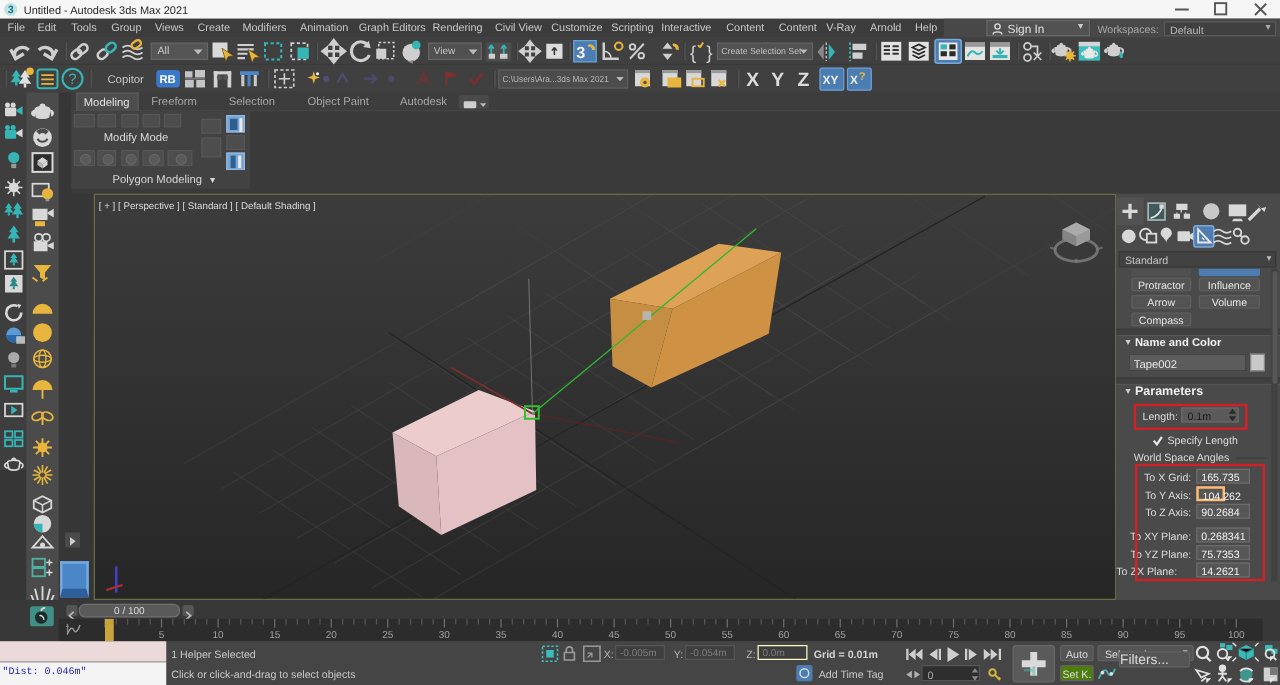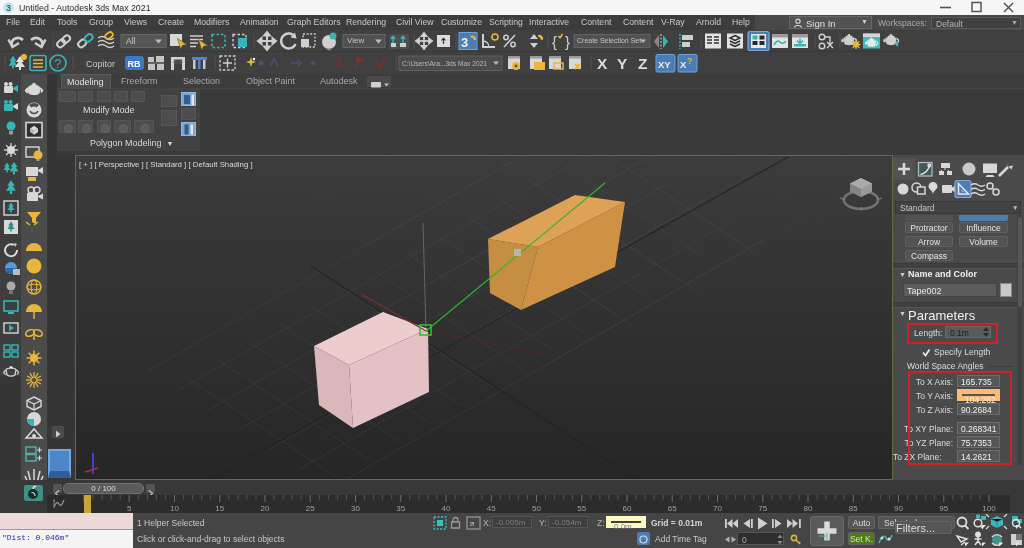--- a/index.html
+++ b/index.html
@@ -588,41 +588,41 @@
       <div class="a" style="left:12px;top:95px;width:48px;height:11px;background:#535353;border:1px solid #5f5f5f;border-radius:2px;text-align:center;font-size:8.5px;color:#e6e6e6;line-height:10px">Compass</div>
       <div class="a" style="left:0;top:108px;width:131px;height:6px;background:#404040;border-top:1px solid #3a3a3a;border-bottom:1px solid #555"></div>
       <span class="t" style="left:6px;top:116px;font-size:7px;color:#ccc">▼</span>
       <span class="t" style="left:15px;top:114px;font-size:9px;font-weight:bold;color:#f0f0f0">Name and Color</span>
       <div class="a" style="left:10px;top:128px;width:94px;height:14px;background:#5c5c5c;border:1px solid #444">
         <span class="t" style="left:3px;top:1.5px;font-size:9px;color:#eaeaea">Tape002</span>
       </div>
       <div class="a" style="left:107px;top:128px;width:12px;height:14px;background:#c9c9c9;border:1px solid #888"></div>
       <div class="a" style="left:0;top:147px;width:131px;height:6px;background:#404040;border-top:1px solid #3a3a3a;border-bottom:1px solid #555"></div>
       <span class="t" style="left:6px;top:155px;font-size:7px;color:#ccc">▼</span>
-      <span class="t" style="left:15px;top:153px;font-size:13px;font-weight:normal;color:#f0f0f0">Parameters</span>
+      <span class="t" style="left:15px;top:153px;font-size:10px;font-weight:bold;color:#f0f0f0">Parameters</span>
       <span class="t" style="left:21px;top:173px;font-size:8.5px;color:#dcdcdc">Length:</span>
       <div class="a" style="left:52px;top:171px;width:46px;height:12px;background:#5a5a5a;border:1px solid #6a6a6a">
         <span class="t" style="left:4px;top:1px;font-size:8.5px;color:#1c1c1c">0.1m</span>
       </div>
       <svg class="a" style="left:88px;top:171px" width="10" height="12">
         <path d="M5 1 l3 4 h-6z M5 11 l3 -4 h-6z" fill="#2a2a2a"></path>
       </svg>
       <div class="a" style="left:14px;top:168px;width:91px;height:21px;border:2.5px solid #cf2127"></div>
       <svg class="a" style="left:29px;top:193px" width="9" height="9">
         <path d="M1 4.5 l2.5 3 4 -6" fill="none" stroke="#e8e8e8" stroke-width="1.8"></path>
       </svg>
       <span class="t" style="left:41px;top:192px;font-size:8.5px;color:#dcdcdc">Specify Length</span>
       <span class="t" style="left:14px;top:206px;font-size:8.5px;color:#dcdcdc">World Space Angles</span>
       <div class="a" style="left:96px;top:211px;width:24px;height:1px;background:#3c3c3c"></div>
-      <div class="t" style="left:0;top:222px;width:60px;text-align:right;font-size:8.5px;color:#dcdcdc">To X Axis:</div>
+      <div class="t" style="left:0;top:222px;width:60px;text-align:right;font-size:8.5px;color:#dcdcdc">To X Grid:</div>
       <div class="a" style="left:64px;top:220px;width:43px;height:12px;background:#565656;border:1px solid #6c6c6c">
         <span class="t" style="left:3px;top:1px;font-size:8.5px;color:#f2f2f2">165.735</span>
       </div>
       <div class="t" style="left:0;top:236px;width:60px;text-align:right;font-size:8.5px;color:#dcdcdc">To Y Axis:</div>
-      <div class="a" style="left:64px;top:234px;width:43px;height:12px;background:#565656;border:5px solid #fdba74">
+      <div class="a" style="left:64px;top:234px;width:23px;height:12px;background:#565656;border:2px solid #fdba74">
         <span class="t" style="left:3px;top:1px;font-size:8.5px;color:#f2f2f2">104.262</span>
       </div>
       <div class="t" style="left:0;top:250px;width:60px;text-align:right;font-size:8.5px;color:#dcdcdc">To Z Axis:</div>
       <div class="a" style="left:64px;top:248px;width:43px;height:12px;background:#565656;border:1px solid #6c6c6c">
         <span class="t" style="left:3px;top:1px;font-size:8.5px;color:#f2f2f2">90.2684</span>
       </div>
       <div class="t" style="left:0;top:269px;width:60px;text-align:right;font-size:8.5px;color:#dcdcdc">To XY Plane:</div>
       <div class="a" style="left:64px;top:267px;width:43px;height:12px;background:#565656;border:1px solid #6c6c6c">
         <span class="t" style="left:3px;top:1px;font-size:8.5px;color:#f2f2f2">0.268341</span>
       </div>
@@ -793,21 +793,21 @@
       </svg>
       <span class="t" style="left:483px;top:5px;font-size:8.5px;color:#b5b5b5">X:</span>
       <div class="a" style="left:492px;top:3px;width:40px;height:12px;background:#3e3e3e;border:1px solid #555">
         <span class="t" style="left:3px;top:1px;font-size:8px;color:#7e7e7e">-0.005m</span>
       </div>
       <span class="t" style="left:539px;top:5px;font-size:8.5px;color:#b5b5b5">Y:</span>
       <div class="a" style="left:548px;top:3px;width:40px;height:12px;background:#3e3e3e;border:1px solid #555">
         <span class="t" style="left:3px;top:1px;font-size:8px;color:#7e7e7e">-0.054m</span>
       </div>
       <span class="t" style="left:597px;top:5px;font-size:8.5px;color:#b5b5b5">Z:</span>
-      <div class="a" style="left:606px;top:3px;width:40px;height:12px;background:#3e3e3e;border:5px solid #fef9c3">
+      <div class="a" style="left:606px;top:3px;width:40px;height:12px;background:#3e3e3e;border:1px solid #fef9c3">
         <span class="t" style="left:3px;top:1px;font-size:8px;color:#7e7e7e">0.0m</span>
       </div>
       <span class="t" style="left:651px;top:5px;font-size:8.5px;font-weight:bold;color:#d4d4d4">Grid = 0.01m</span>
       <div class="a" style="left:637px;top:19px;width:13px;height:13px;background:#4f7cb0;border-radius:2px"><svg width="13" height="13">
           <circle cx="6.5" cy="6.5" r="3.5" fill="none" stroke="#cde" stroke-width="1.2"></circle>
         </svg></div>
       <span class="t" style="left:655px;top:21px;font-size:8.5px;color:#c9c9c9">Add Time Tag</span>
       <svg class="a" style="left:718px;top:1px" width="92" height="35" viewBox="0 0 92 35">
         <g fill="#cfcfcf">
           <rect x="7" y="5" width="1.8" height="9"></rect>

